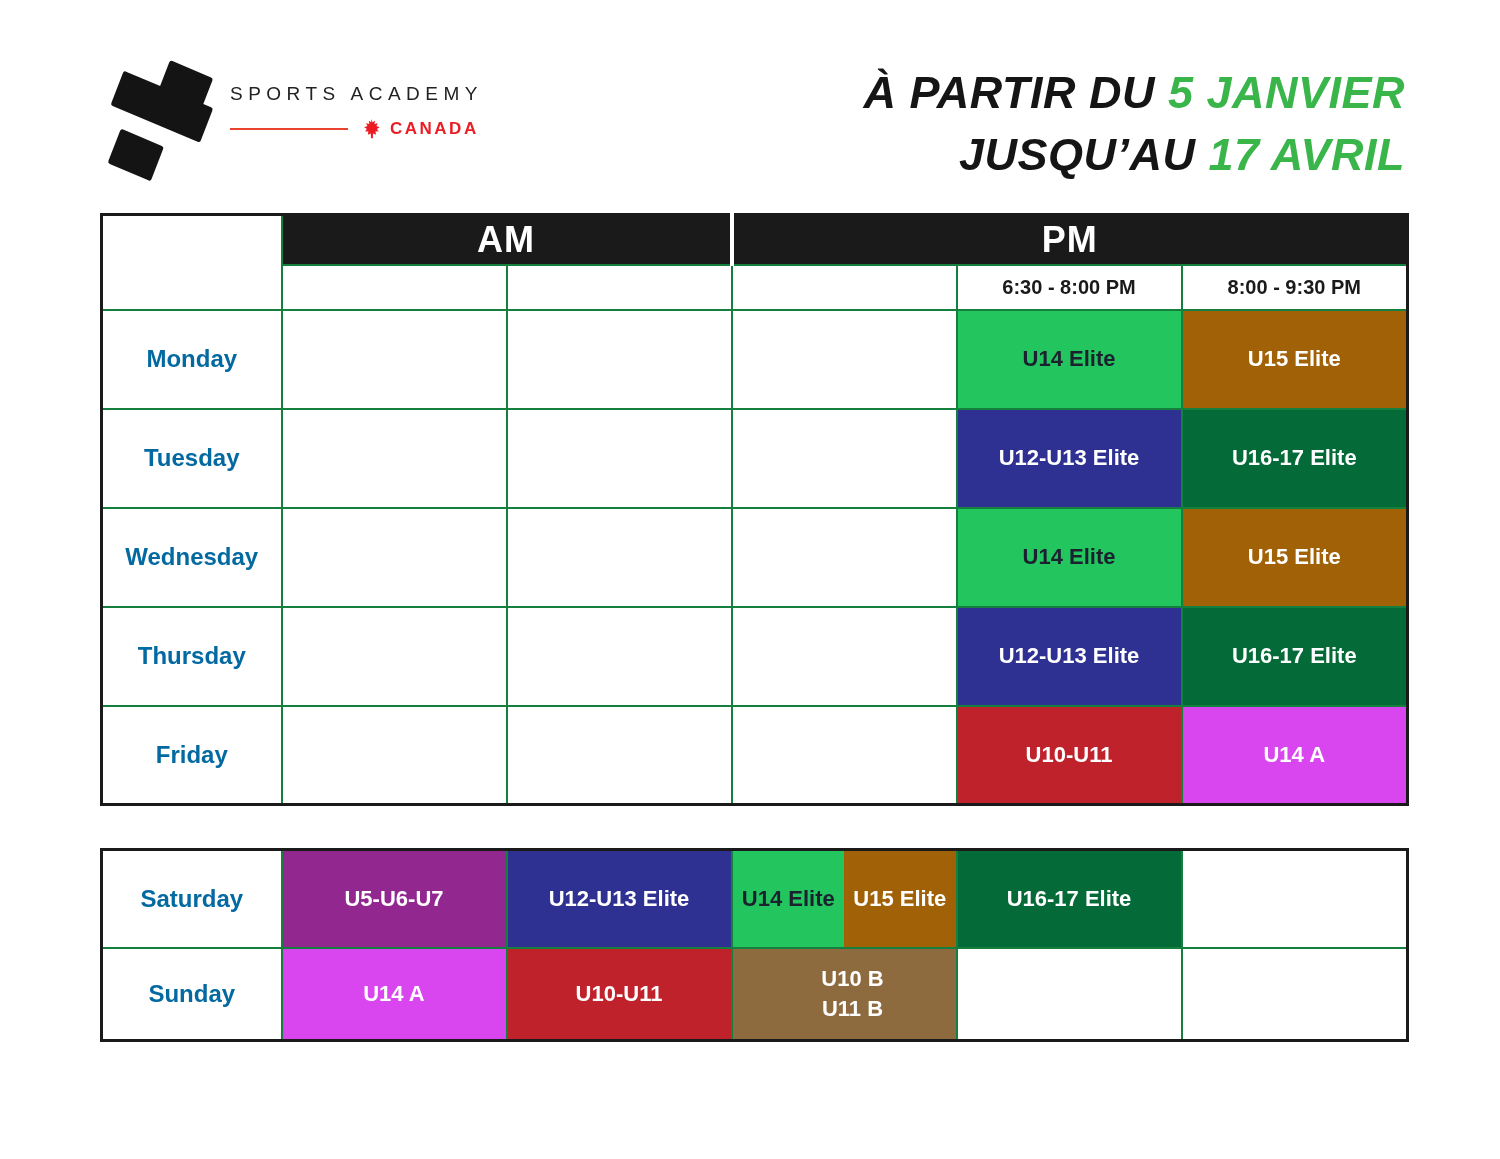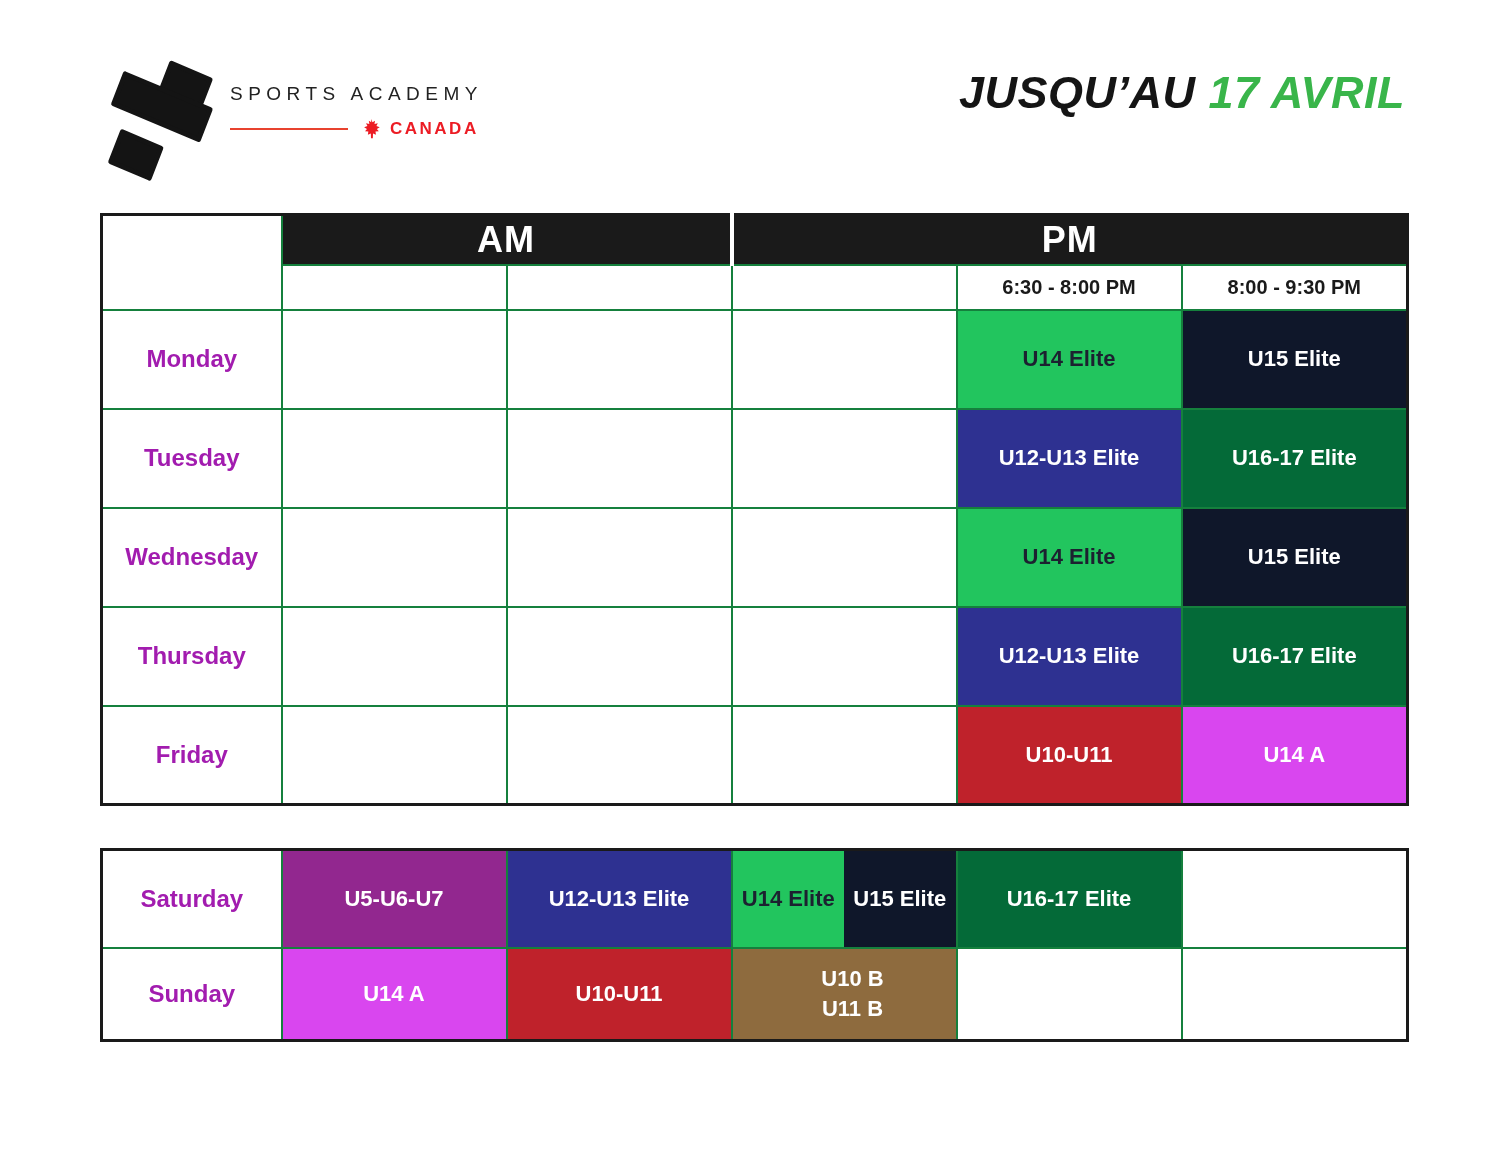--- a/index.html
+++ b/index.html
@@ -33,30 +33,30 @@
   tr.r-head   { height:50px; }
   tr.r-times  { height:45px; }
   tr.r-day    { height:99px; }
   tr.r-thead  { height:52px; }
   tr.r-wday   { height:92px; }
 
   .bar { background:#1a1a1a; color:#fff; font-size:36px; font-weight:700; letter-spacing:1px; }
   .bar.pm-bar { border-left:4px solid #ffffff !important; }
   .corner { background:#fff; }
   .time { font-size:20px; font-weight:700; color:#1a1a1a; }
-  .day  { font-size:24px; font-weight:700; color:#a21caf; background:#fff; }
+  .day  { font-size:24px; font-weight:700; color:#0369a1; background:#fff; }
   .session { font-size:22px; font-weight:700; }
   td.nopad { padding:0; }
   .split { display:flex; width:100%; height:96px; }
   .split > div { flex:1; display:flex; align-items:center; justify-content:center; font-size:22px; font-weight:700; }
   .stack div { line-height:1.35; }
 
   
   [data-color="yellow"]     { background:#22c55e; color:#1c2130; }
-  [data-color="light_blue"] { background:#0f172a; color:#fff; }
+  [data-color="light_blue"] { background:#a16207; color:#fff; }
   [data-color="navy"]       { background:#2e3191; color:#fff; }
   [data-color="green"]      { background:#046a38; color:#fff; }
   [data-color="red"]        { background:#bf222b; color:#fff; }
   [data-color="orange"]     { background:#d946ef; color:#fff; }
   [data-color="purple"]     { background:#92278f; color:#fff; }
   [data-color="brown"]      { background:#8e6b3e; color:#fff;padding-left:17px; }
 </style>
 </head>
 <body>
 
@@ -77,20 +77,24 @@
         <svg class="maple" viewBox="0 0 24 24">
           <path fill="#ec1c24" d="M12 1l1.7 3.7 2.7-1.8-.6 3.7 3.6-1-1.5 3.2 3.6 1.2-3.1 2 2.1 2.5-3.6.3.5 3.4-3.2-1.2-.2 5h-2l-.2-5-3.2 1.2.5-3.4-3.6-.3 2.1-2.5-3.1-2 3.6-1.2-1.5-3.2 3.6 1-.6-3.7 2.7 1.8z"></path>
         </svg>
         <span class="brand-country">CANADA</span>
       </div>
     </div>
   </div>
 
   <div class="banner">
     <div>
+      <span>À PARTIR DU</span>
+      <span class="green">5 JANVIER</span>
+    </div>
+    <div>
       <span>JUSQU’AU</span>
       <span class="green">17 AVRIL</span>
     </div>
   </div>
 
   <table class="sched" id="weekday-table">
     <colgroup>
         <col style="width:180px">
         <col style="width:225px">
         <col style="width:225px">

